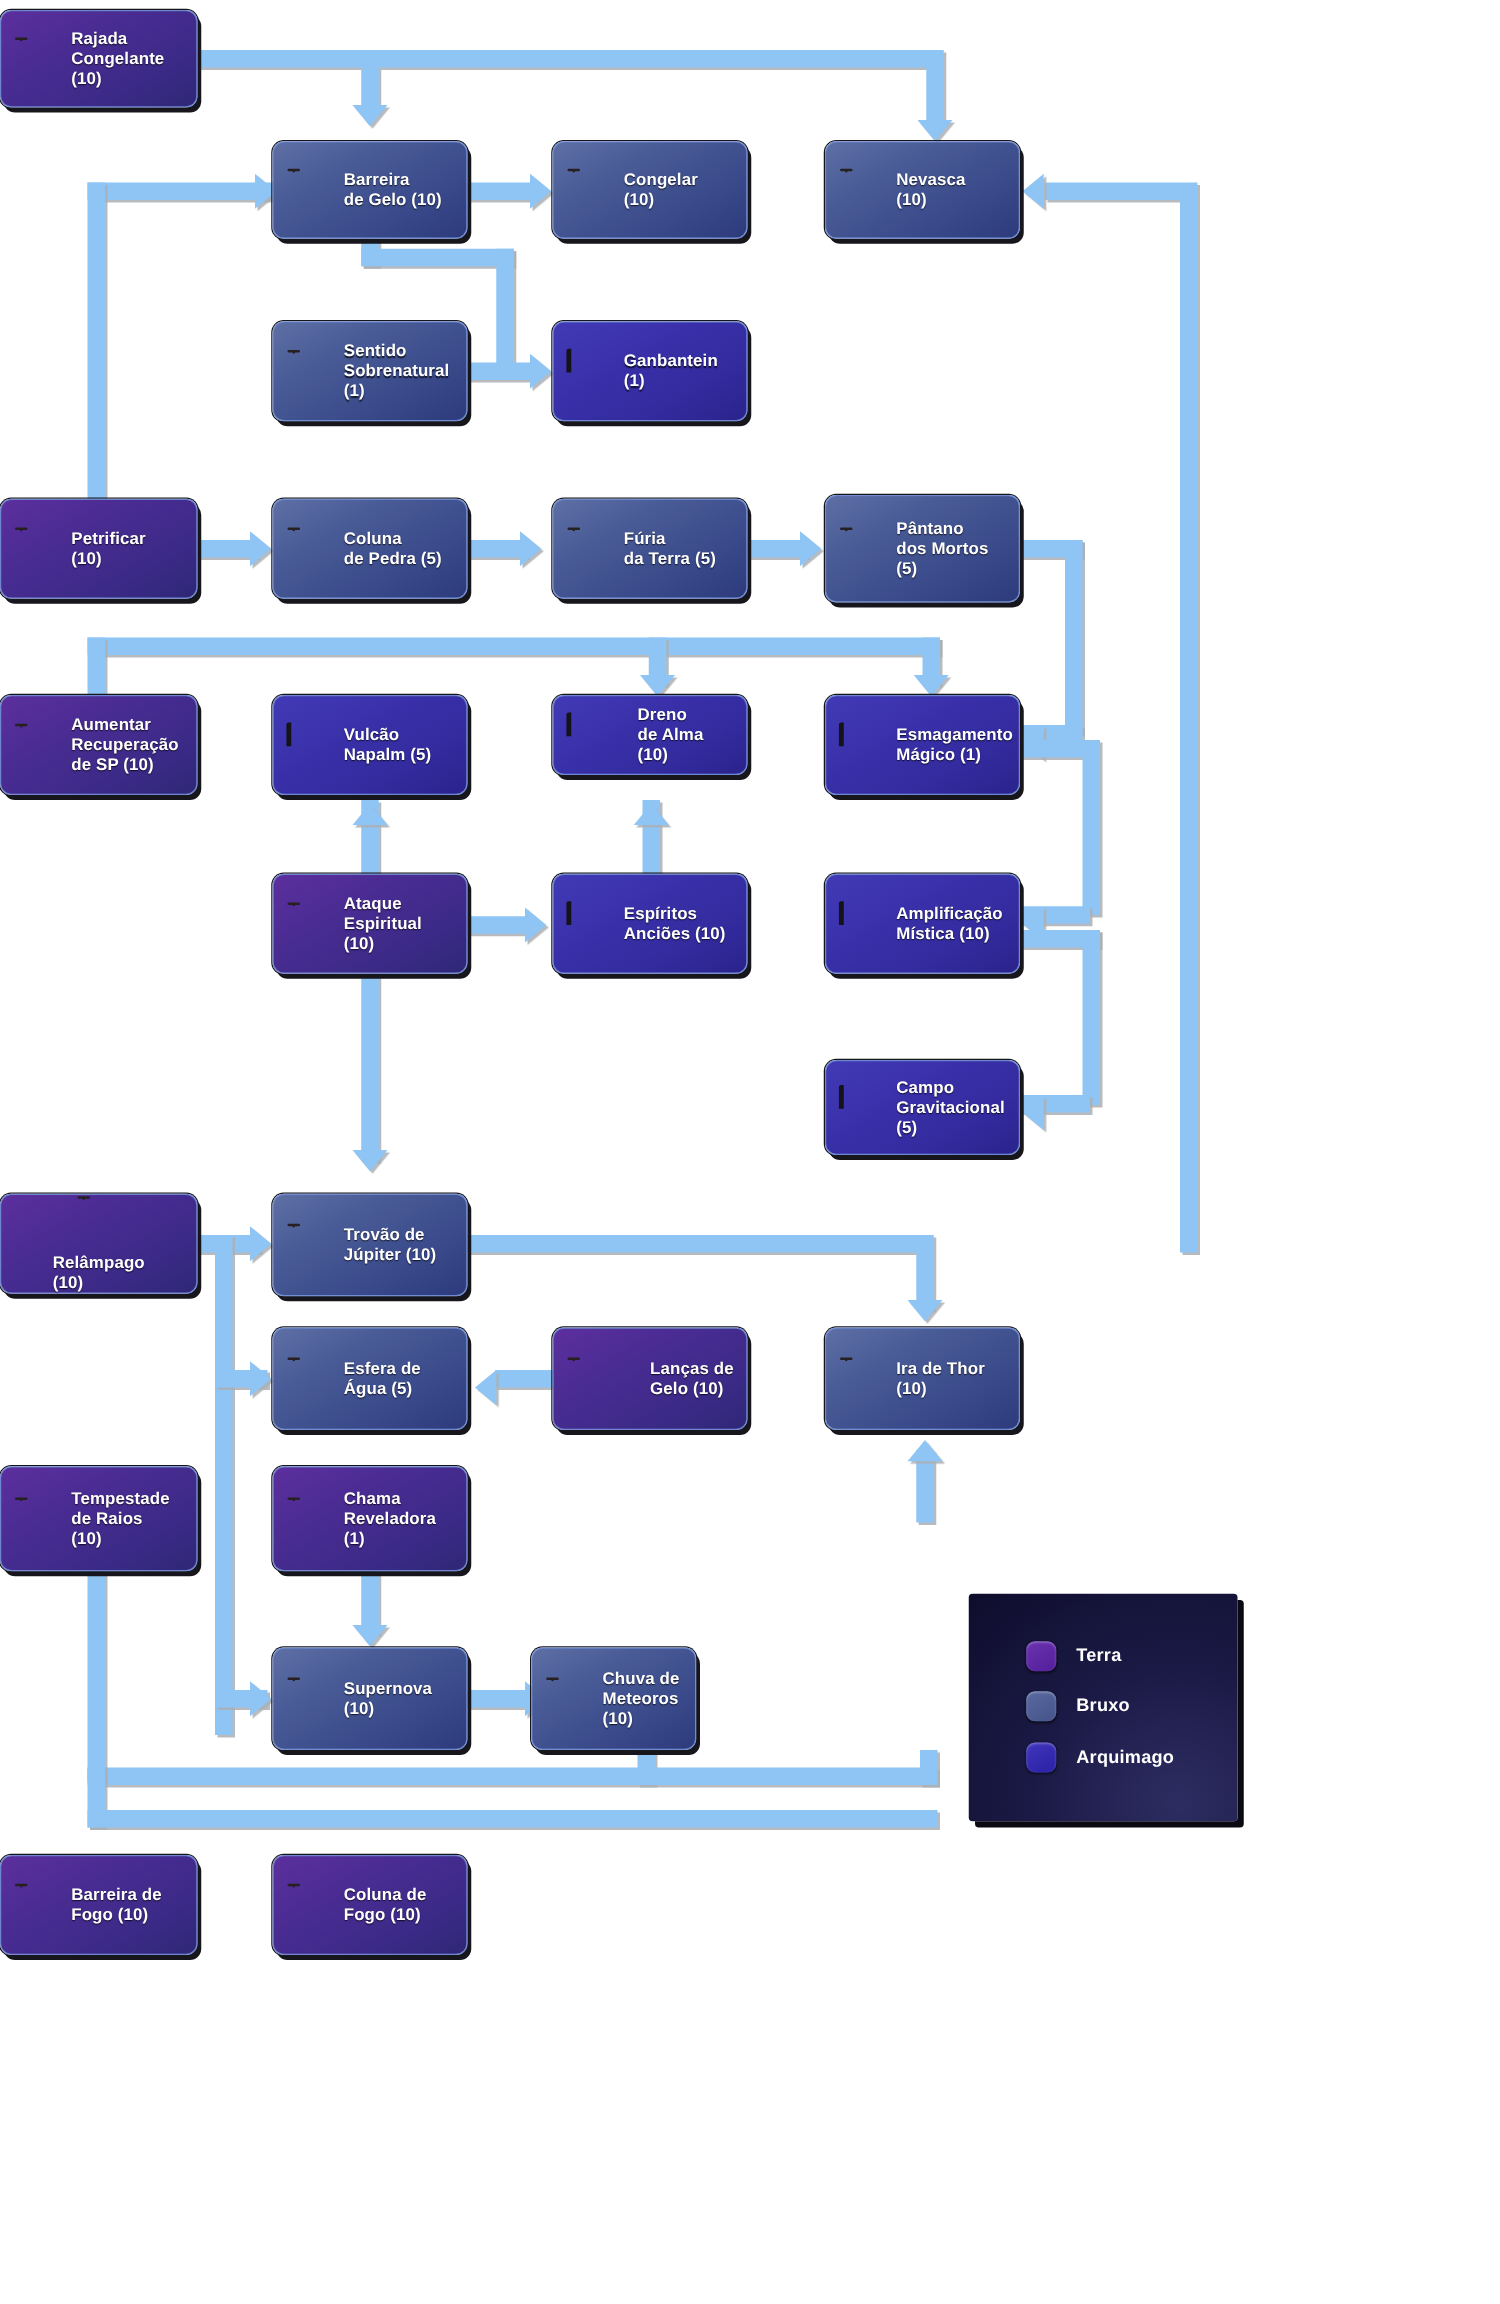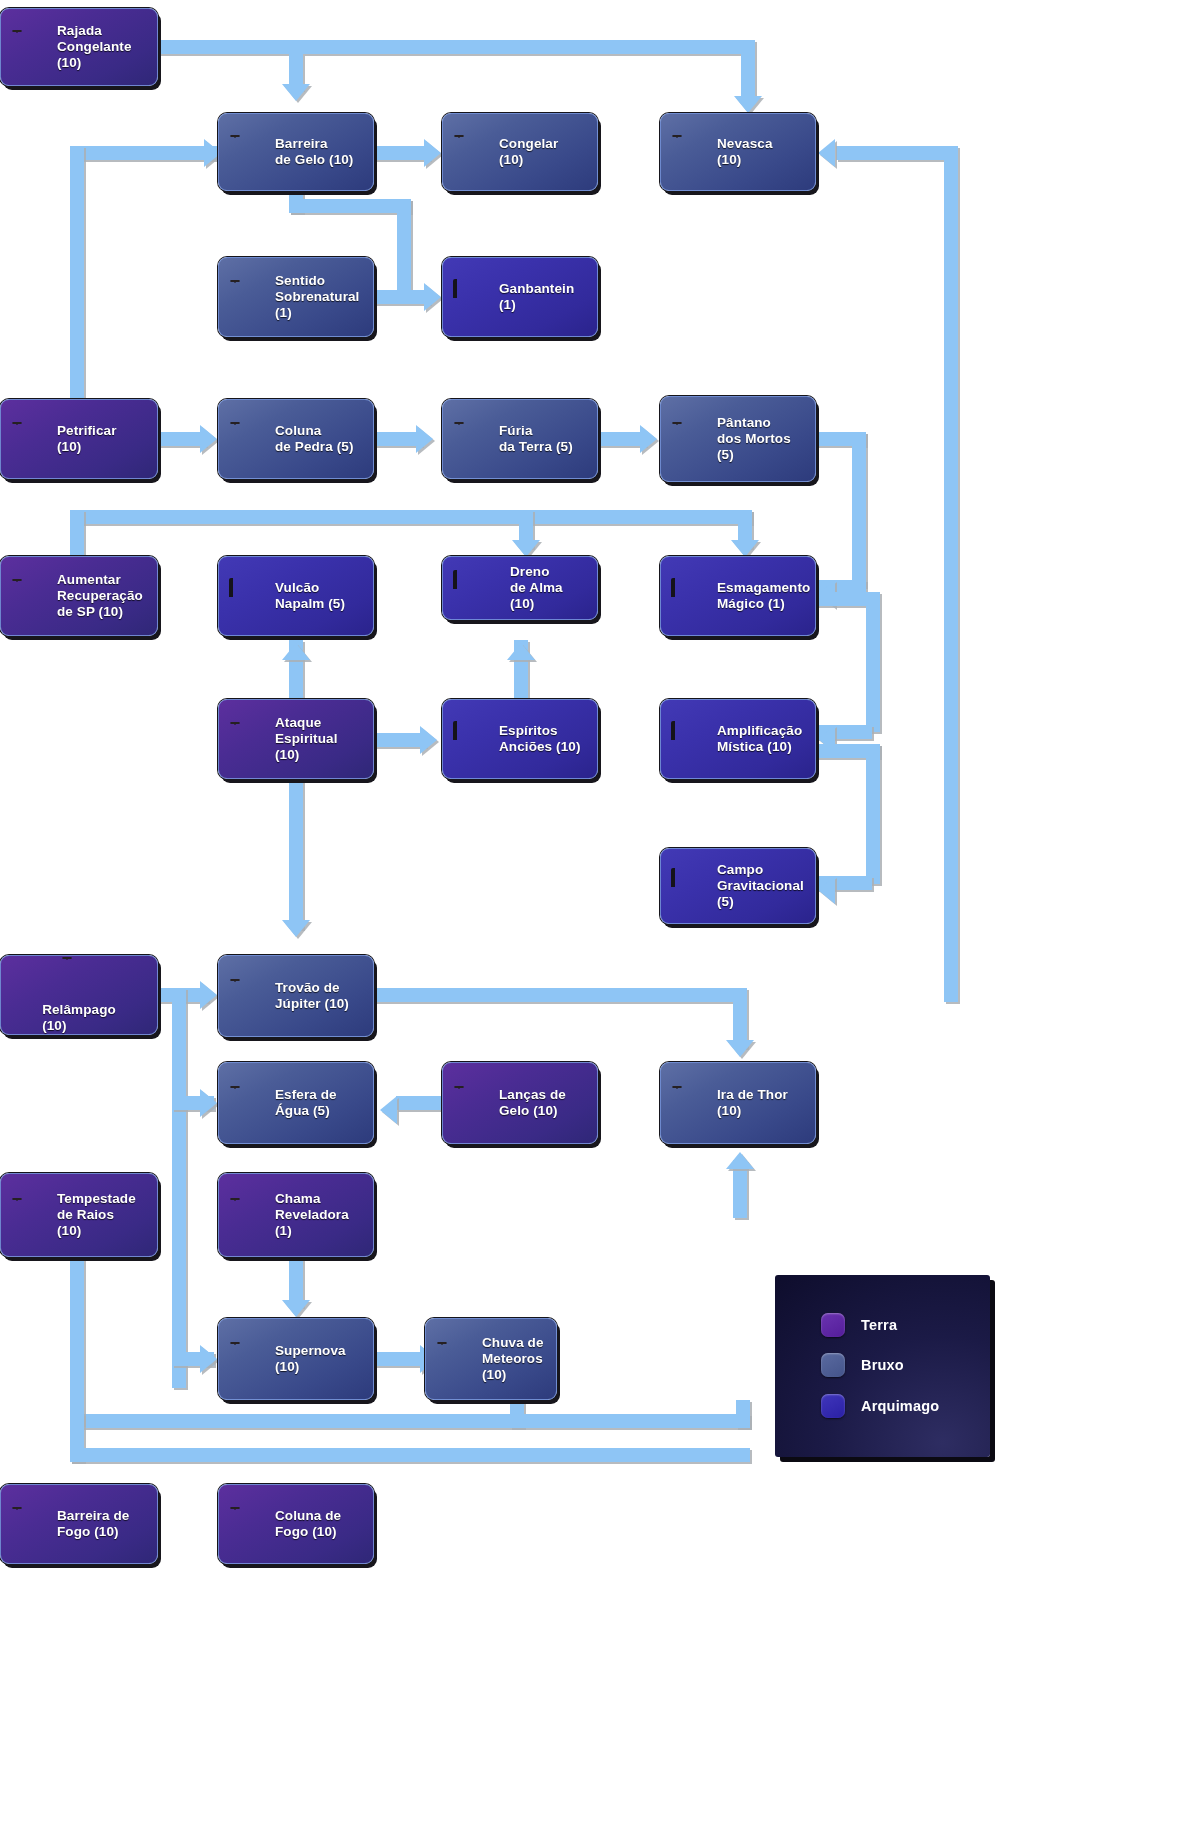--- a/index.html
+++ b/index.html
@@ -203,21 +203,21 @@
         <span class="lbl">Relâmpago<br>(10)</span>
       </div>
       <div class="node bruxo" style="left: 218px; top: 955px; width: 156px; height: 82px;">
         <span class="ic"><span class="scroll"><span class="body" style="background:linear-gradient(160deg,#efe9bd 0%,#c3bc79 100%)"></span><span class="rod" style="background:linear-gradient(90deg,#efe9bd,#c3bc79)"></span></span></span>
         <span class="lbl">Trovão de<br>Júpiter (10)</span>
       </div>
       <div class="node bruxo" style="left: 218px; top: 1062px; width: 156px; height: 82px;">
         <span class="ic"><span class="scroll"><span class="body" style="background:linear-gradient(160deg,#d9ddf6 0%,#939ed2 100%)"></span><span class="rod" style="background:linear-gradient(90deg,#d9ddf6,#939ed2)"></span></span></span>
         <span class="lbl">Esfera de<br>Água (5)</span>
       </div>
-      <div class="node mago" style="left: 442px; top: 1062px; width: 156px; height: 82px;">
+      <div class="node mago" style="left: 442px; top: 1062px; width: 156px; height: 82px; justify-content: space-between;">
         <span class="ic"><span class="scroll"><span class="body" style="background:linear-gradient(160deg,#d9d6f3 0%,#9b96d1 100%)"></span><span class="rod" style="background:linear-gradient(90deg,#d9d6f3,#9b96d1)"></span></span></span>
         <span class="lbl">Lanças de<br>Gelo (10)</span>
       </div>
       <div class="node bruxo" style="left: 660px; top: 1062px; width: 156px; height: 82px;">
         <span class="ic"><span class="scroll"><span class="body" style="background:linear-gradient(160deg,#efeabf 0%,#c7bf7c 100%)"></span><span class="rod" style="background:linear-gradient(90deg,#efeabf,#c7bf7c)"></span></span></span>
         <span class="lbl">Ira de Thor<br>(10)</span>
       </div>
       <div class="node mago" style="left: 0px; top: 1173px; width: 158px; height: 84px;">
         <span class="ic"><span class="scroll"><span class="body" style="background:linear-gradient(160deg,#eeeabe 0%,#c3bc79 100%)"></span><span class="rod" style="background:linear-gradient(90deg,#eeeabe,#c3bc79)"></span></span></span>
         <span class="lbl">Tempestade<br>de Raios<br>(10)</span>

